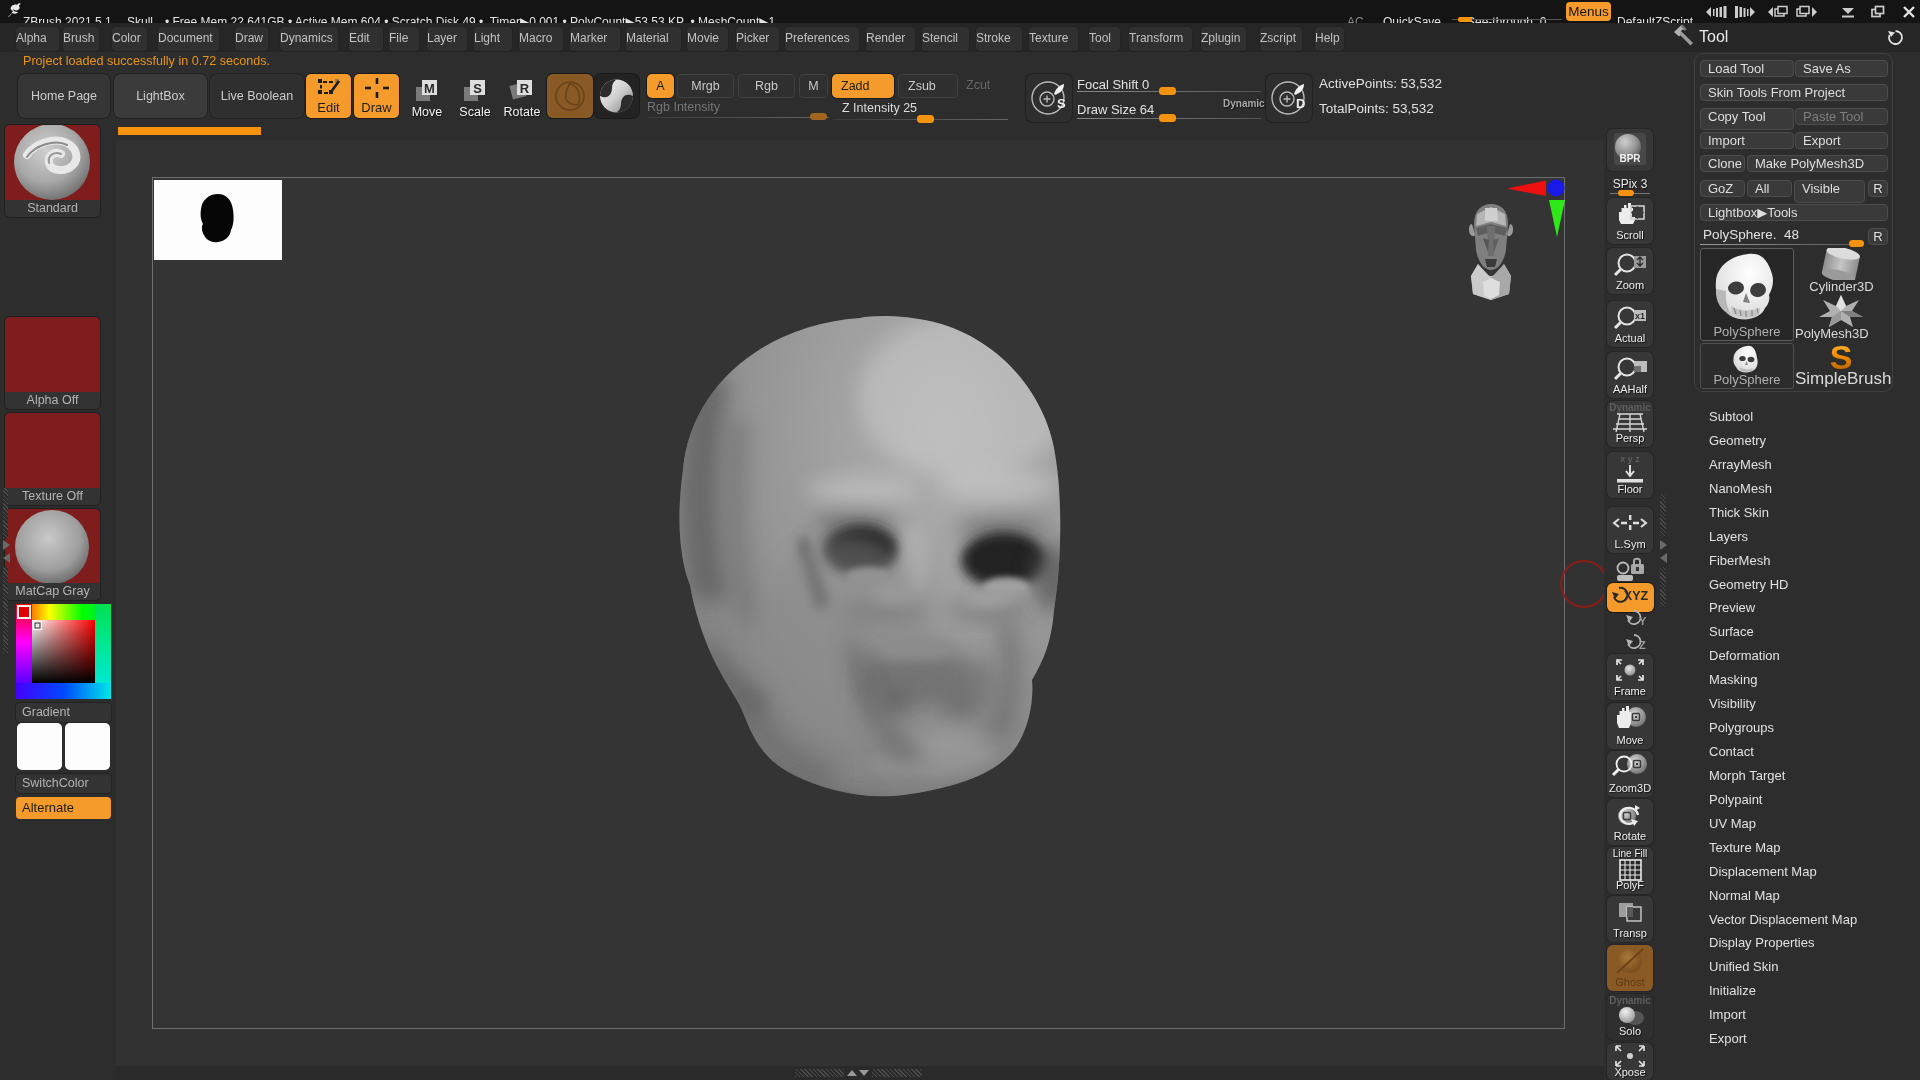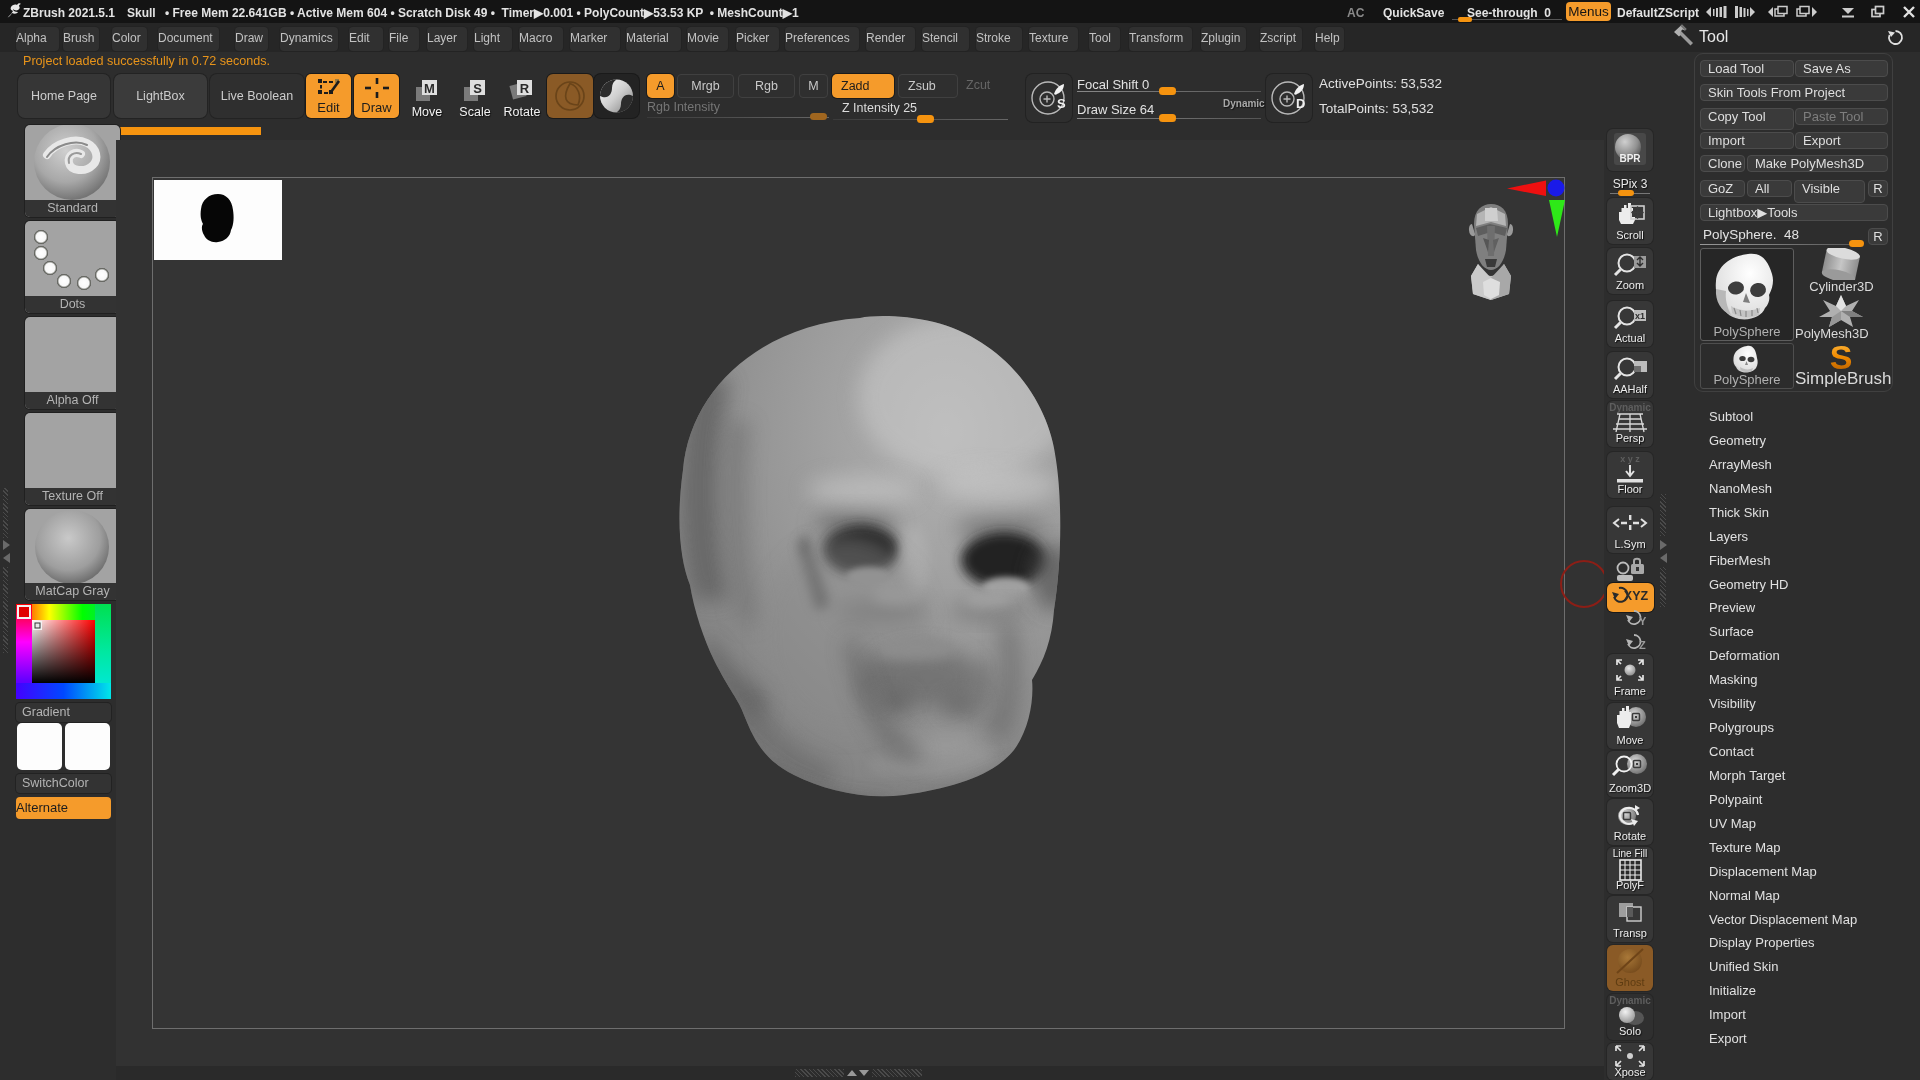--- a/index.html
+++ b/index.html
@@ -1,30 +1,30 @@
 <!DOCTYPE html>
 <html><head>
 <meta charset="utf-8">
 <style>
   html,body{margin:0;padding:0;background:#2d2d2d;width:1920px;height:1080px;overflow:hidden;}
   *{box-sizing:border-box;font-family:"Liberation Sans",sans-serif;}
   .abs{position:absolute;}
   #root{position:relative;width:1920px;height:1080px;background:#2d2d2d;}
   .titlebar{left:0;top:0;width:1920px;height:23px;background:#141414;color:#e3e3e3;font-size:12px;}
-  .tb-txt{position:absolute;top:6px;white-space:nowrap;font-weight:bold;}
+  .tb-txt{position:absolute;top:15px;white-space:nowrap;}
   .menubtn{position:absolute;top:27px;height:24px;background:#303030;border-radius:4px;color:#c2c2c2;font-size:12px;line-height:23px;box-shadow:0 0 0 1px #232323;}
   .bigbtn{position:absolute;background:#363636;border-radius:7px;color:#cccccc;font-size:12.5px;text-align:center;box-shadow:0 0 0 1px #232323;}
   .orangebtn{position:absolute;background:#f59b2b;border-radius:5px;color:#1d1d1d;font-size:12.5px;text-align:center;box-shadow:0 0 0 1px #1a1a1a;}
   .graybtn{position:absolute;background:#2f2f2f;border:1px solid #404040;border-radius:4px;color:#c9c9c9;font-size:12.5px;text-align:center;}
   .slider-track{position:absolute;height:1px;background:#555;}
   .pill{position:absolute;background:#f5930f;border-radius:3.5px;}
   .pbtn{position:absolute;background:#3a3a3a;border:1px solid #4c4c4c;border-radius:4px;color:#dfdfdf;font-size:13px;line-height:15px;padding-top:0px;text-align:left;}
   .pbtn span{padding-left:7px;}
   .listitem{position:absolute;left:1709px;color:#e0e0e0;font-size:13px;white-space:nowrap;}
-  .sidebox{position:absolute;left:25px;width:95px;background:#a3a3a3;border-radius:5px;overflow:hidden;box-shadow:0 0 0 1px #202020;}
+  .sidebox{position:absolute;left:5px;width:95px;background:#7f1d1d;border-radius:5px;overflow:hidden;box-shadow:0 0 0 1px #202020;}
   .sidelabel{position:absolute;left:0;bottom:0;width:100%;height:17px;background:#333333;color:#b4b4b4;font-size:12.5px;text-align:center;line-height:16px;}
   .stripbox{position:absolute;left:1607px;width:46px;background:#373737;border-radius:6px;box-shadow:0 0 0 1px #262626;}
   .striplbl{position:absolute;width:100%;text-align:center;color:#ededed;font-size:11px;text-shadow:1px 1px 1px #111;}
   .hatch{position:absolute;background:repeating-linear-gradient(45deg,#4a4a4a 0,#4a4a4a 1px,#2c2c2c 1px,#2c2c2c 3px);}
 </style>
 </head>
 <body>
 <div id="root">
 <div class="abs titlebar">
   <svg class="abs" style="left:4px;top:2px" width="20" height="20" viewBox="0 0 20 20">
@@ -220,38 +220,20 @@
             <stop offset="1" stop-color="#606060"></stop>
       </radialGradient>
     </defs>
     <circle cx="47" cy="37" r="38" fill="url(#stdg)"></circle>
     <path d="M22 30 C30 18 50 12 62 18 C72 23 74 34 68 40 C60 48 46 46 44 38 C42 30 50 26 56 29" fill="none" stroke="#e8e8e8" stroke-width="8" stroke-linecap="round"></path>
     <path d="M22 32 C30 20 50 14 62 20" fill="none" stroke="#8a8a8a" stroke-width="2" stroke-linecap="round"></path>
     <path d="M44 38 C42 30 50 26 56 29" fill="none" stroke="#9a9a9a" stroke-width="2" stroke-linecap="round"></path>
   </svg>
   <div class="sidelabel">Standard</div>
 </div>
-<div class="sidebox" style="top:221px;height:92px">
-  <svg width="95" height="75" viewBox="0 0 95 75">
-    <defs>
-          <radialGradient id="dotg">
-            <stop offset="0" stop-color="#ffffff"></stop>
-            <stop offset="0.7" stop-color="#f8f8f8"></stop>
-            <stop offset="1" stop-color="#35372f"></stop>
-          </radialGradient>
-        </defs>
-    <circle cx="16" cy="16" r="7" fill="url(#dotg)"></circle>
-    <circle cx="16" cy="32" r="7" fill="url(#dotg)"></circle>
-    <circle cx="25" cy="47" r="7" fill="url(#dotg)"></circle>
-    <circle cx="39" cy="60" r="7" fill="url(#dotg)"></circle>
-    <circle cx="59" cy="62" r="7" fill="url(#dotg)"></circle>
-    <circle cx="77" cy="54" r="7" fill="url(#dotg)"></circle>
-  </svg>
-  <div class="sidelabel">Dots</div>
-</div>
 <div class="sidebox" style="top:317px;height:92px">
   <div class="sidelabel">Alpha Off</div>
 </div>
 <div class="sidebox" style="top:413px;height:92px">
   <div class="sidelabel">Texture Off</div>
 </div>
 <div class="sidebox" style="top:509px;height:91px">
   <svg width="95" height="74" viewBox="0 0 95 74">
     <defs>
       <radialGradient id="mcg" cx="0.45" cy="0.38" r="0.72">
@@ -306,21 +288,21 @@
     <rect x="16" y="16" width="63" height="63" fill="url(#svy)"></rect>
     <rect x="17" y="17" width="9" height="9" fill="#f2f2f2"></rect>
         <rect x="19" y="19" width="5" height="5" fill="#e8e8e8" stroke="#333" stroke-width="1"></rect>
     <rect x="2" y="2" width="12" height="12" fill="#e00000" stroke="#f2f2f2" stroke-width="2"></rect>
   </svg>
 </div>
 <div class="abs" style="left:16px;top:703px;width:95px;height:19px;background:#333;border-radius:4px;box-shadow:0 0 0 1px #222;color:#b4b4b4;font-size:12.5px;line-height:18px;padding-left:6px">Gradient</div>
 <div class="abs" style="left:17px;top:723px;width:45px;height:47px;background:#fdfdfd;border-radius:5px"></div>
 <div class="abs" style="left:65px;top:723px;width:45px;height:47px;background:#fdfdfd;border-radius:5px"></div>
 <div class="abs" style="left:16px;top:774px;width:95px;height:19px;background:#333;border-radius:4px;box-shadow:0 0 0 1px #222;color:#b4b4b4;font-size:12.5px;line-height:18px;padding-left:6px">SwitchColor</div>
-<div class="abs" style="left:16px;top:797px;width:95px;height:22px;background:#f59b2b;border-radius:4px;color:#1d1d1d;font-size:13px;line-height:21px;padding-left:0">Alternate</div>
+<div class="abs" style="left:16px;top:797px;width:95px;height:22px;background:#f59b2b;border-radius:4px;color:#1d1d1d;font-size:13px;line-height:21px;padding-left:6px">Alternate</div>
 <div class="hatch" style="left:3px;top:488px;width:5px;height:50px"></div>
 <div class="hatch" style="left:3px;top:567px;width:5px;height:86px"></div>
 <svg class="abs" style="left:1px;top:538px" width="10" height="28" viewBox="0 0 10 28">
   <path d="M2 2 L9 7 L2 12 Z" fill="#6a6a6a"></path>
   <path d="M9 15 L2 20 L9 25 Z" fill="#6a6a6a"></path>
 </svg>
 <div class="abs" style="left:116px;top:140px;width:1488px;height:926px;background:#323232;overflow:hidden">
   <div class="abs" style="left:36px;top:37px;width:1413px;height:852px;background:#343434;border:1px solid #6e6e6e"></div>
   <div class="abs" style="left:38px;top:40px;width:128px;height:80px;background:#fdfdfd">
     <svg width="128" height="80" viewBox="0 0 128 80">

